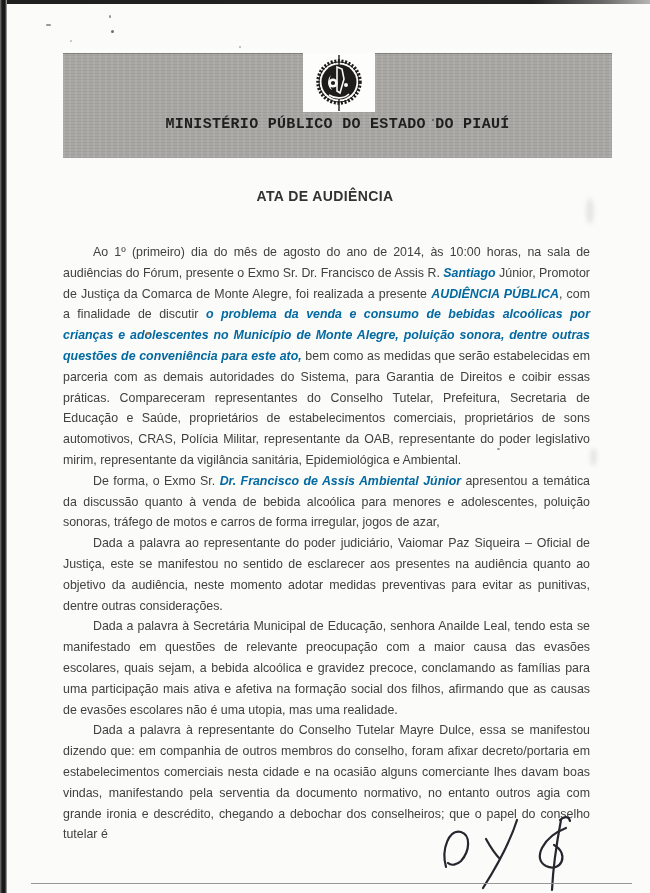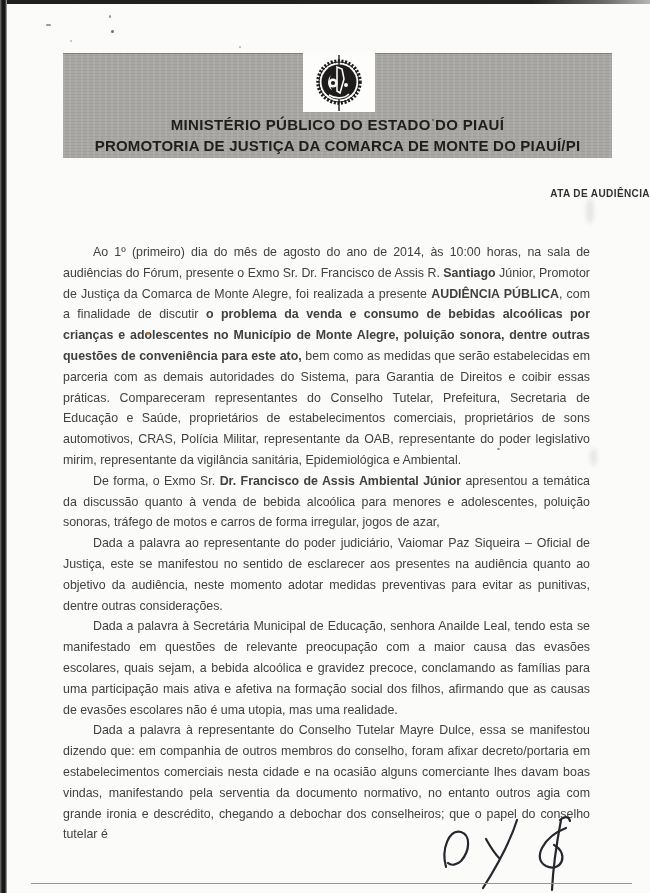--- a/index.html
+++ b/index.html
@@ -18,33 +18,33 @@
   
   .band{
     position:absolute;left:63px;top:53px;width:549px;height:105px;
     background-color:#abaaa6;
     background-image:
       repeating-linear-gradient(0deg, rgba(0,0,0,0.055) 0 1px, rgba(0,0,0,0) 1px 3px),
       repeating-linear-gradient(90deg, rgba(255,255,255,0.05) 0 2px, rgba(0,0,0,0.02) 2px 6px);
     box-shadow:inset 0 1px 0 rgba(0,0,0,0.25);
   }
   .band-text{position:absolute;left:0;right:0;top:62px;text-align:center;
-    font-family:Liberation Sans, sans-serif;font-weight:bold;color:#201e1d;}
+    font-family:Liberation Mono, monospace;font-weight:bold;color:#201e1d;}
   .band-line1{font-size:15px;letter-spacing:0.3px;line-height:20px;}
   .band-line2{font-size:15px;letter-spacing:0.2px;line-height:21px;}
   .notch{position:absolute;left:240px;top:0;width:72px;height:59px;background:#fdfdfc;}
   .seal{position:absolute;left:10px;top:2px;}
   
-  .doc-title{position:absolute;left:0;right:0;top:188px;text-align:right;
-    font-size:10px;font-weight:bold;color:#323232;letter-spacing:0.4px;}
+  .doc-title{position:absolute;left:0;right:0;top:188px;text-align:center;
+    font-size:14px;font-weight:bold;color:#323232;letter-spacing:0.4px;}
   
   .doc-body{position:absolute;left:63px;top:242px;width:527px;
     font-size:12.4px;line-height:20.8px;color:#414141;text-align:justify;}
   .doc-body p.para{margin:0;text-indent:30px;}
-  .doc-body span.b{font-weight:bold;color:#404040;}
+  .doc-body span.b{font-weight:bold;color:#0369a1;font-style:italic;}
   
   .signature{position:absolute;left:425px;top:813px;}
   .bottom-rule{position:absolute;left:31px;top:883px;width:601px;height:1px;background:#98989a;}
   
   .speck{position:absolute;border-radius:50%;}
   .sp1{left:46px;top:24px;width:5px;height:2px;background:#9a9a98;border-radius:1px;}
   .sp2{left:109px;top:15px;width:2px;height:3px;background:#8c8c8a;}
   .sp3{left:111px;top:30px;width:3px;height:3px;background:#6f6f6d;}
   .sp4{left:70px;top:40px;width:2px;height:2px;background:#b9b9b7;}
   .sp5{left:239px;top:46px;width:2px;height:2px;background:#b0b0ae;}
@@ -73,21 +73,20 @@
         <path d="M18,20 C14,24 14,32 19,35 C16,30 16,24 18,20 Z" fill="#f7f7f5"></path>
         <circle cx="20" cy="28" r="4.6" fill="#f7f7f5"></circle>
         <circle cx="20" cy="28" r="2.1" fill="#1d1c1a"></circle>
         <path d="M24,12 L29,14 L31,24 L27,38 L24,36 Z" fill="none" stroke="#f7f7f5" stroke-width="1.6"></path>
         <circle cx="33" cy="30" r="2" fill="#f7f7f5"></circle>
         <path d="M16,40 C22,44 31,44 36,39" fill="none" stroke="#f7f7f5" stroke-width="1.6"></path>
       </svg>
     </div>
     <div class="band-text">
       <div class="band-line1">MINISTÉRIO PÚBLICO DO ESTADO DO PIAUÍ</div>
-      <div class="band-line2">PROMOTORIA DE JUSTIÇA DA COMARCA DE MONTE DO PIAUÍ/PI</div>
     </div>
   </div>
 
   <div class="doc-title">ATA DE AUDIÊNCIA</div>
 
   <div class="doc-body">
       <p class="para"><span>Ao 1º (primeiro) dia do mês de agosto do ano de 2014, às 10:00 horas, na sala de audiências do Fórum, presente o Exmo Sr. Dr. Francisco de Assis R. </span><span class="b">Santiago</span><span> Júnior, Promotor de Justiça da Comarca de Monte Alegre, foi realizada a presente </span><span class="b">AUDIÊNCIA PÚBLICA</span><span>, com a finalidade de discutir </span><span class="b">o problema da venda e consumo de bebidas alcoólicas por crianças e adolescentes no Município de Monte Alegre, poluição sonora, dentre outras questões de conveniência para este ato,</span><span> bem como as medidas que serão estabelecidas em parceria com as demais autoridades do Sistema, para Garantia de Direitos e coibir essas práticas. Compareceram representantes do Conselho Tutelar, Prefeitura, Secretaria de Educação e Saúde, proprietários de estabelecimentos comerciais, proprietários de sons automotivos, CRAS, Polícia Militar, representante da OAB, representante do poder legislativo mirim, representante da vigilância sanitária, Epidemiológica e Ambiental.</span></p>
       <p class="para"><span>De forma, o Exmo Sr. </span><span class="b">Dr. Francisco de Assis Ambiental Júnior</span><span> apresentou a temática da discussão quanto à venda de bebida alcoólica para menores e adolescentes, poluição sonoras, tráfego de motos e carros de forma irregular, jogos de azar,</span></p>
       <p class="para"><span>Dada a palavra ao representante do poder judiciário, Vaiomar Paz Siqueira – Oficial de Justiça, este se manifestou no sentido de esclarecer aos presentes na audiência quanto ao objetivo da audiência, neste momento adotar medidas preventivas para evitar as punitivas, dentre outras considerações.</span></p>
       <p class="para"><span>Dada a palavra à Secretária Municipal de Educação, senhora Anailde Leal, tendo esta se manifestado em questões de relevante preocupação com a maior causa das evasões escolares, quais sejam, a bebida alcoólica e gravidez precoce, conclamando as famílias para uma participação mais ativa e afetiva na formação social dos filhos, afirmando que as causas de evasões escolares não é uma utopia, mas uma realidade.</span></p>

